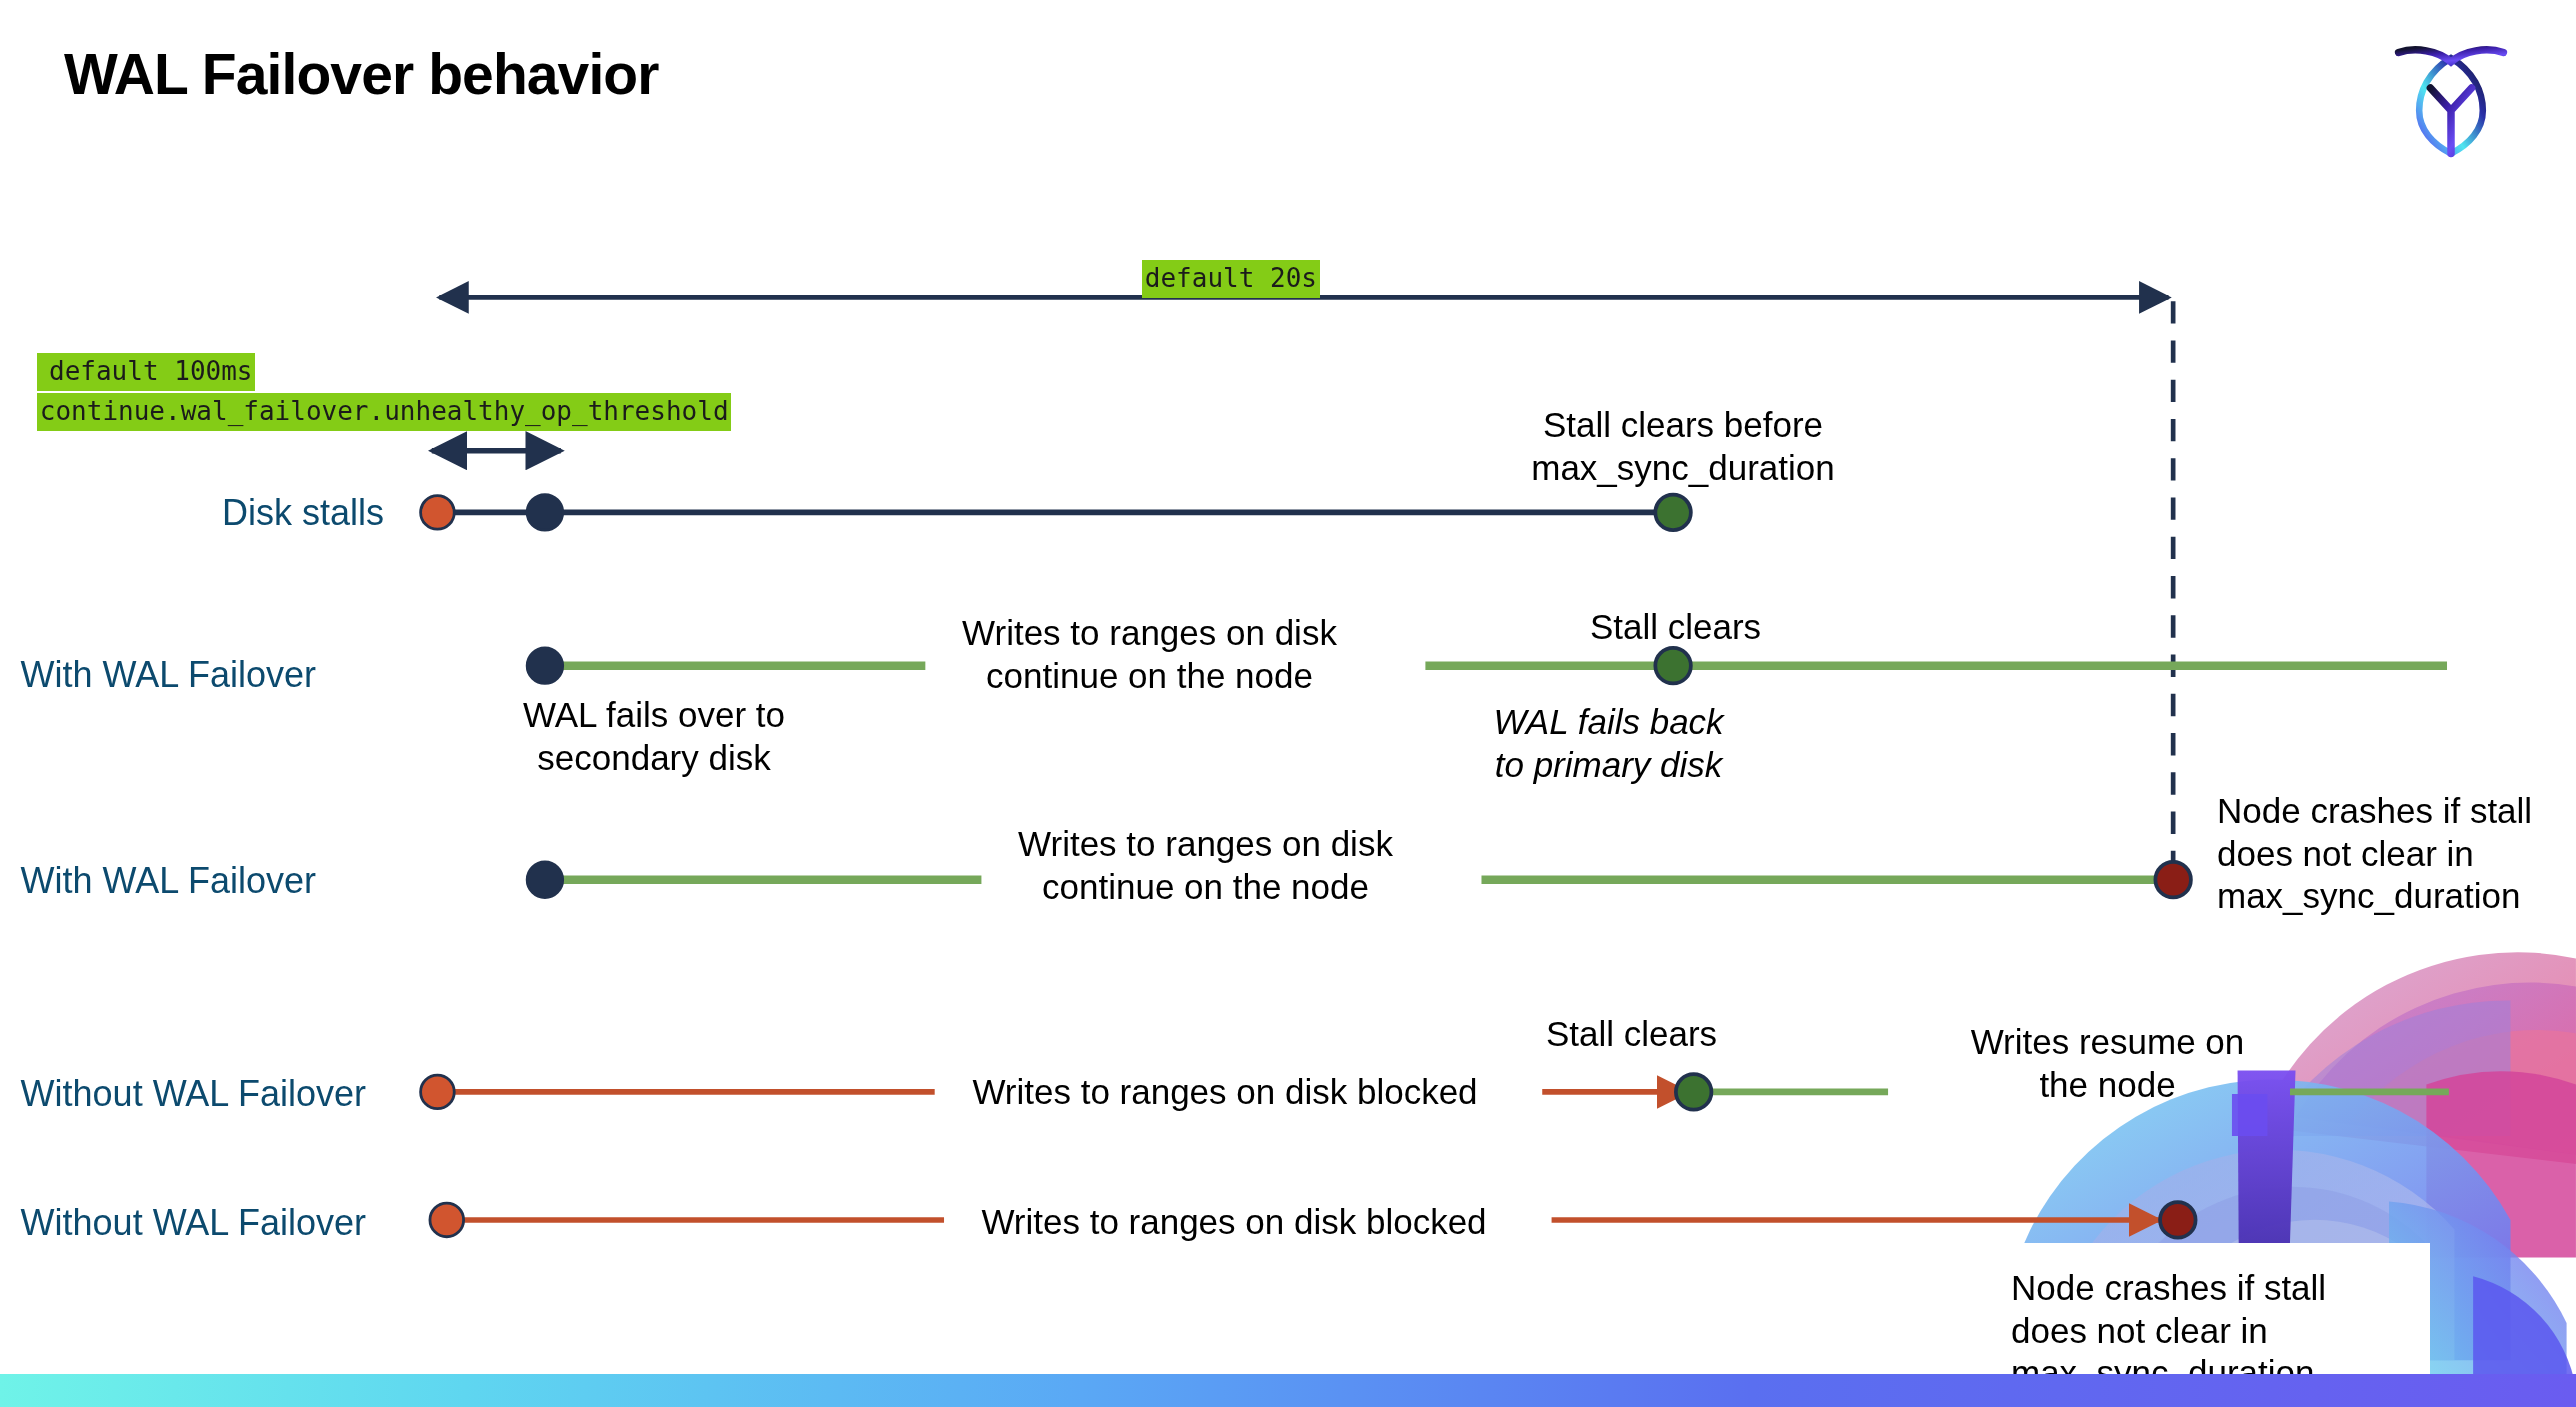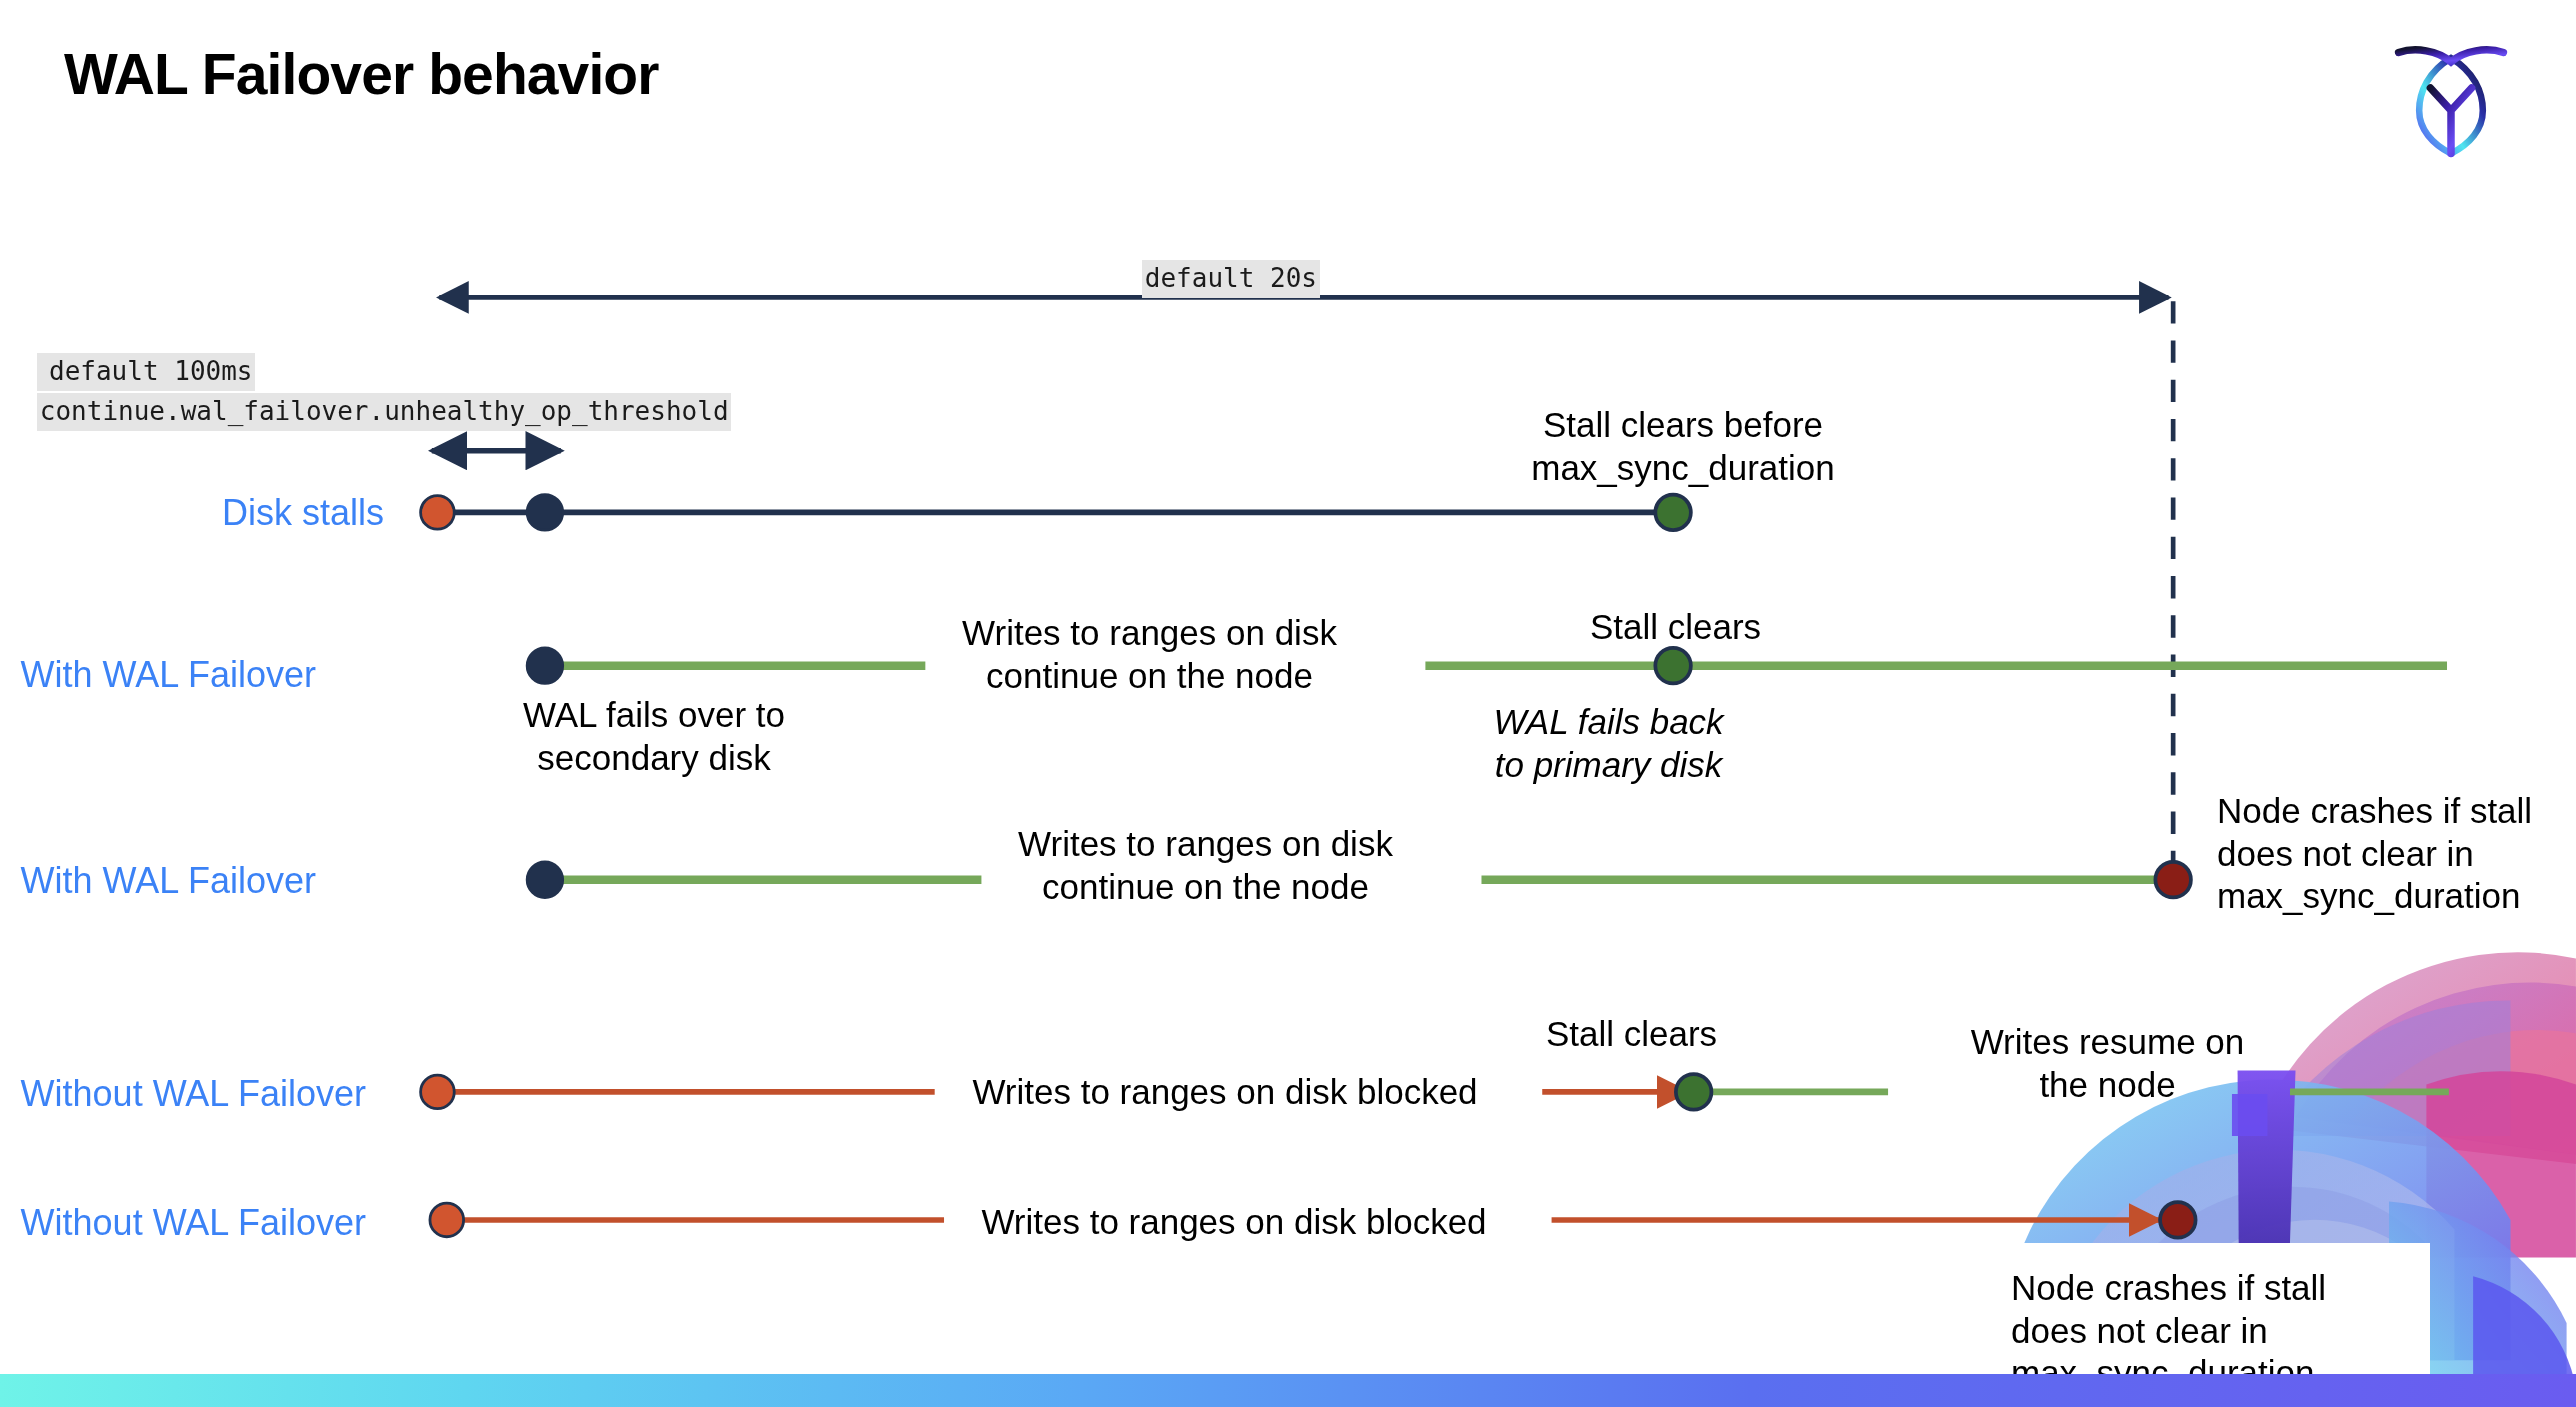--- a/index.html
+++ b/index.html
@@ -21,40 +21,40 @@
   }
 
   
   .logo{position:absolute;left:2391px;top:30px;width:120px;height:131px;}
 
   
   .mono{
     position:absolute;
     font-family:"DejaVu Sans Mono", monospace;
     font-size:26px;color:#1b1b1b;
-    background:#e5e5e5;
+    background:#84cc16;
     line-height:1.38;
     white-space:nowrap;
     padding:0.9px 2.8px;
   }
 
   
   .ann{
     position:absolute;
     font-size:35px;color:#000000;
     line-height:1.22;
     text-align:center;
     white-space:pre-line;
   }
   .ann.left{text-align:left;}
 
   
   .rowlabel{
     position:absolute;
-    font-size:36px;color:#3b82f6;
+    font-size:36px;color:#0c4a6e;
     white-space:nowrap;
   }
 
   
   svg.overlay{position:absolute;left:0;top:0;width:2576px;height:1408px;}
 
   
   .bottombar{
     position:absolute;left:0;top:1374px;width:2576px;height:34px;
     background:linear-gradient(90deg,#6ff3e8 0%,#5fd6f0 18%,#5aa8f5 42%,#5a6ff0 68%,#6a5cf0 100%);

